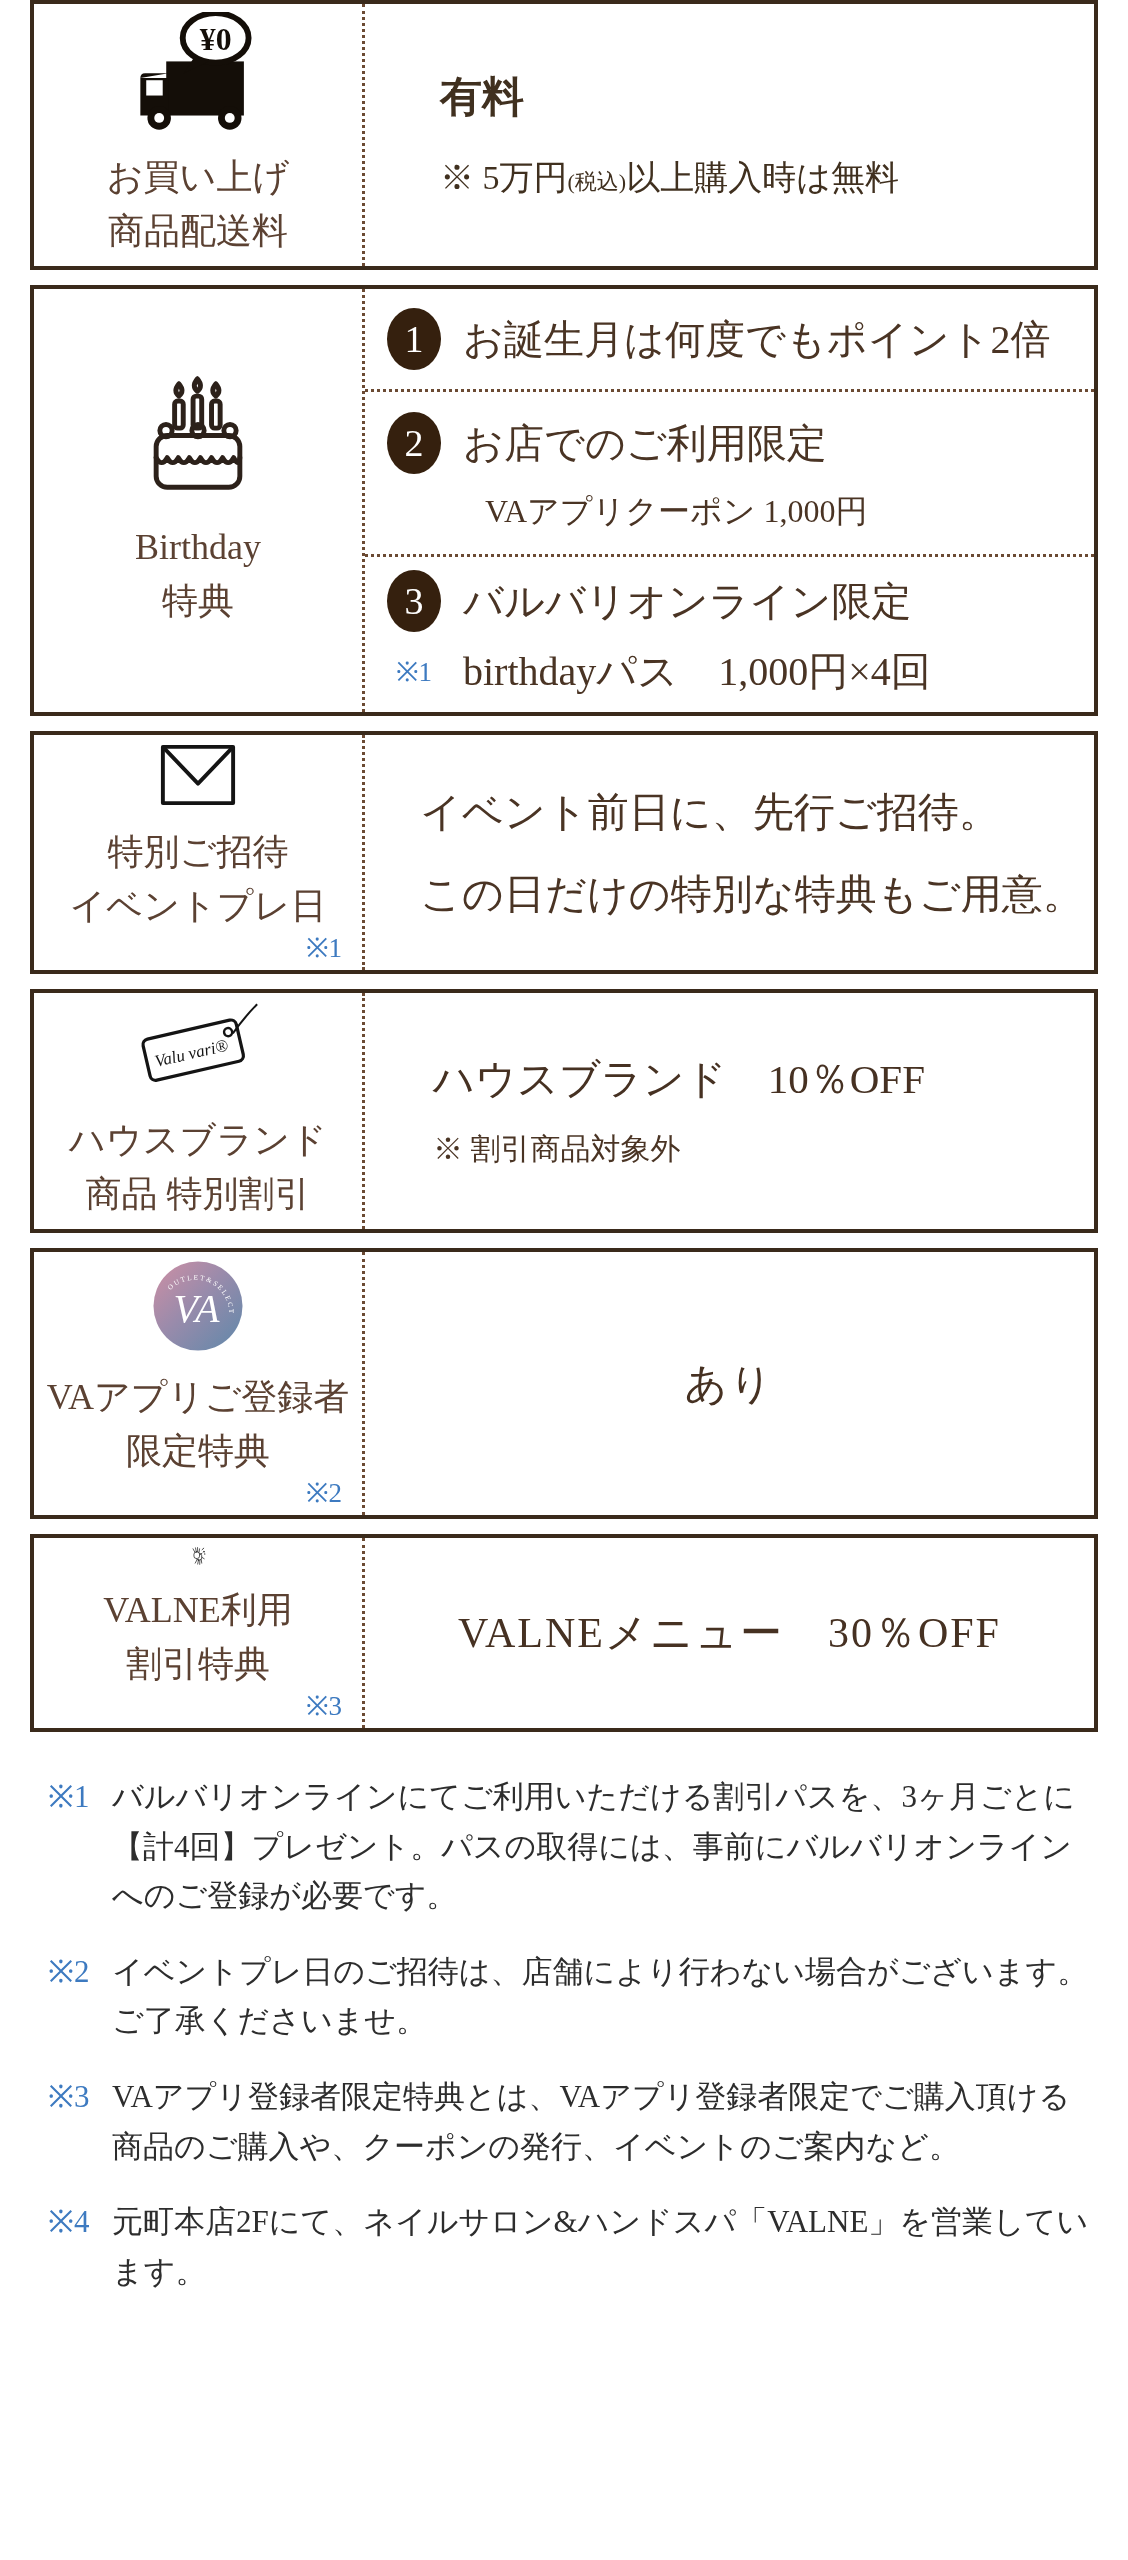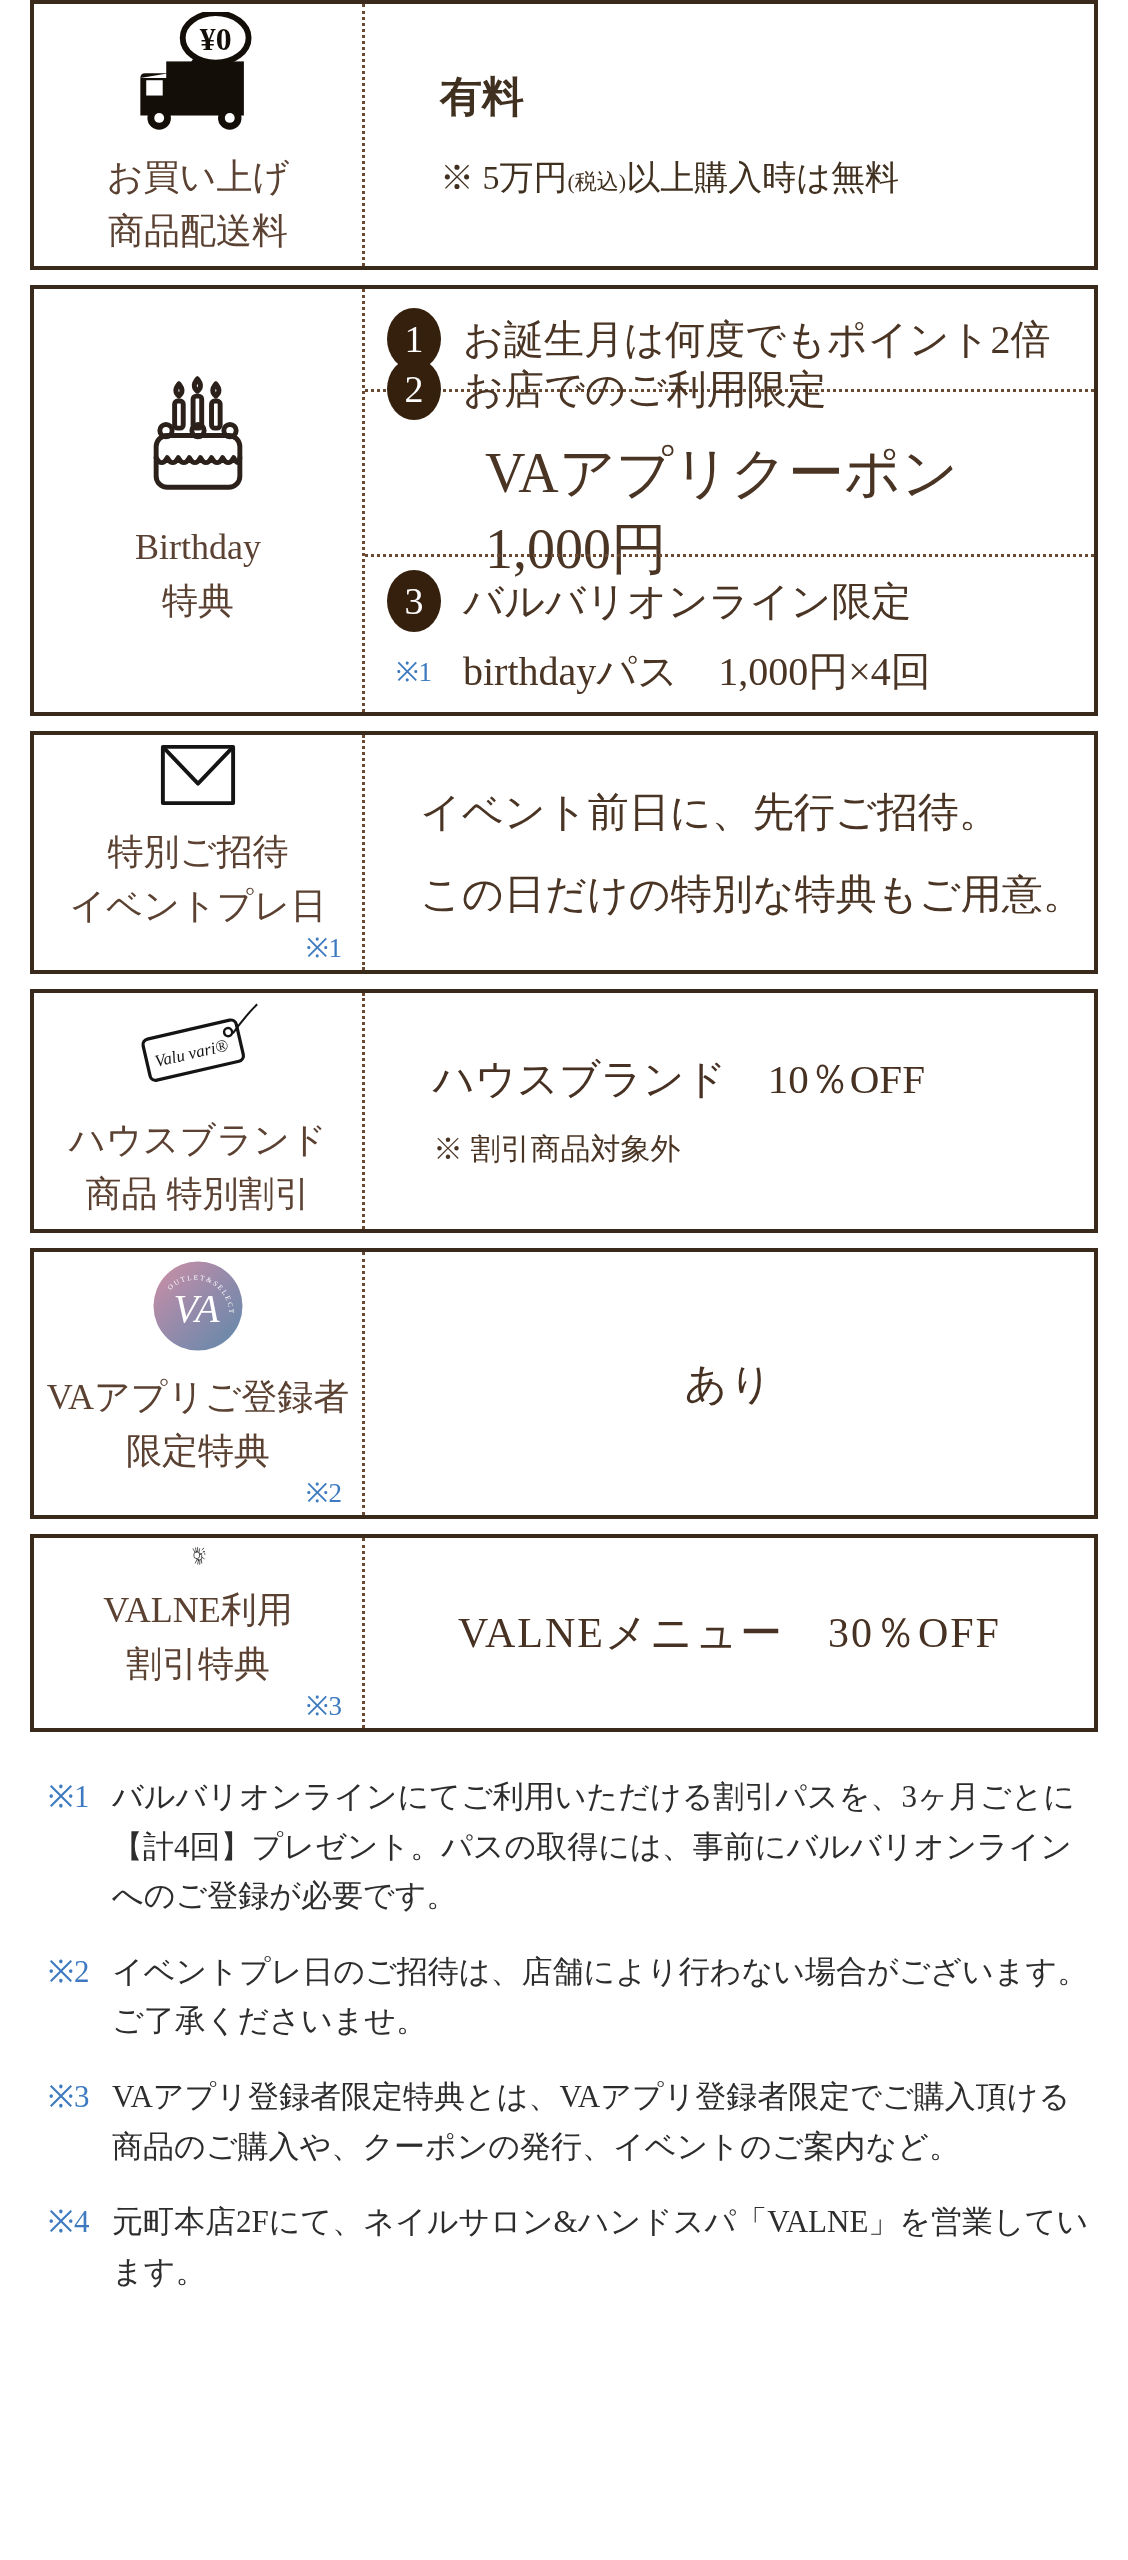--- a/index.html
+++ b/index.html
@@ -45,21 +45,21 @@
   .center-txt{text-align:center;font-size:42px;color:#463122;letter-spacing:2px;}
   .sub-note{font-size:30px;color:#4a3424;margin-top:22px;}
 
   
   .b-row{box-sizing:border-box;padding-left:22px;display:flex;align-items:center;}
   .b-row.r1{height:100px;}
   .b-row.r2{height:165px;flex-direction:column;align-items:flex-start;justify-content:center;}
   .b-row.r3{height:158px;flex-direction:column;align-items:flex-start;justify-content:center;}
   .b-row + .b-row{border-top:3px dotted #6b4a33;}
   .line1{display:flex;align-items:center;}
-  .line2{margin-left:98px;margin-top:16px;font-size:56px;color:#4a3424;}
+  .line2{margin-left:98px;margin-top:16px;font-size:32px;color:#4a3424;}
   .line2m{display:flex;align-items:flex-start;margin-top:12px;}
   .m3{width:54px;text-align:center;color:#3d7ac0;font-size:27px;padding-top:8px;}
   .line2m .txt{margin-left:22px;font-size:40px;color:#4a3424;}
   .badge{flex:0 0 54px;height:62px;border-radius:50%;background:#35200e;color:#fff;
          display:flex;align-items:center;justify-content:center;font-size:38px;margin-right:22px;}
   .b-txt{font-size:40px;color:#4a3424;}
 
   
   .fns{margin:40px 20px 0 48px;}
   .fn{display:flex;margin-bottom:26px;}

